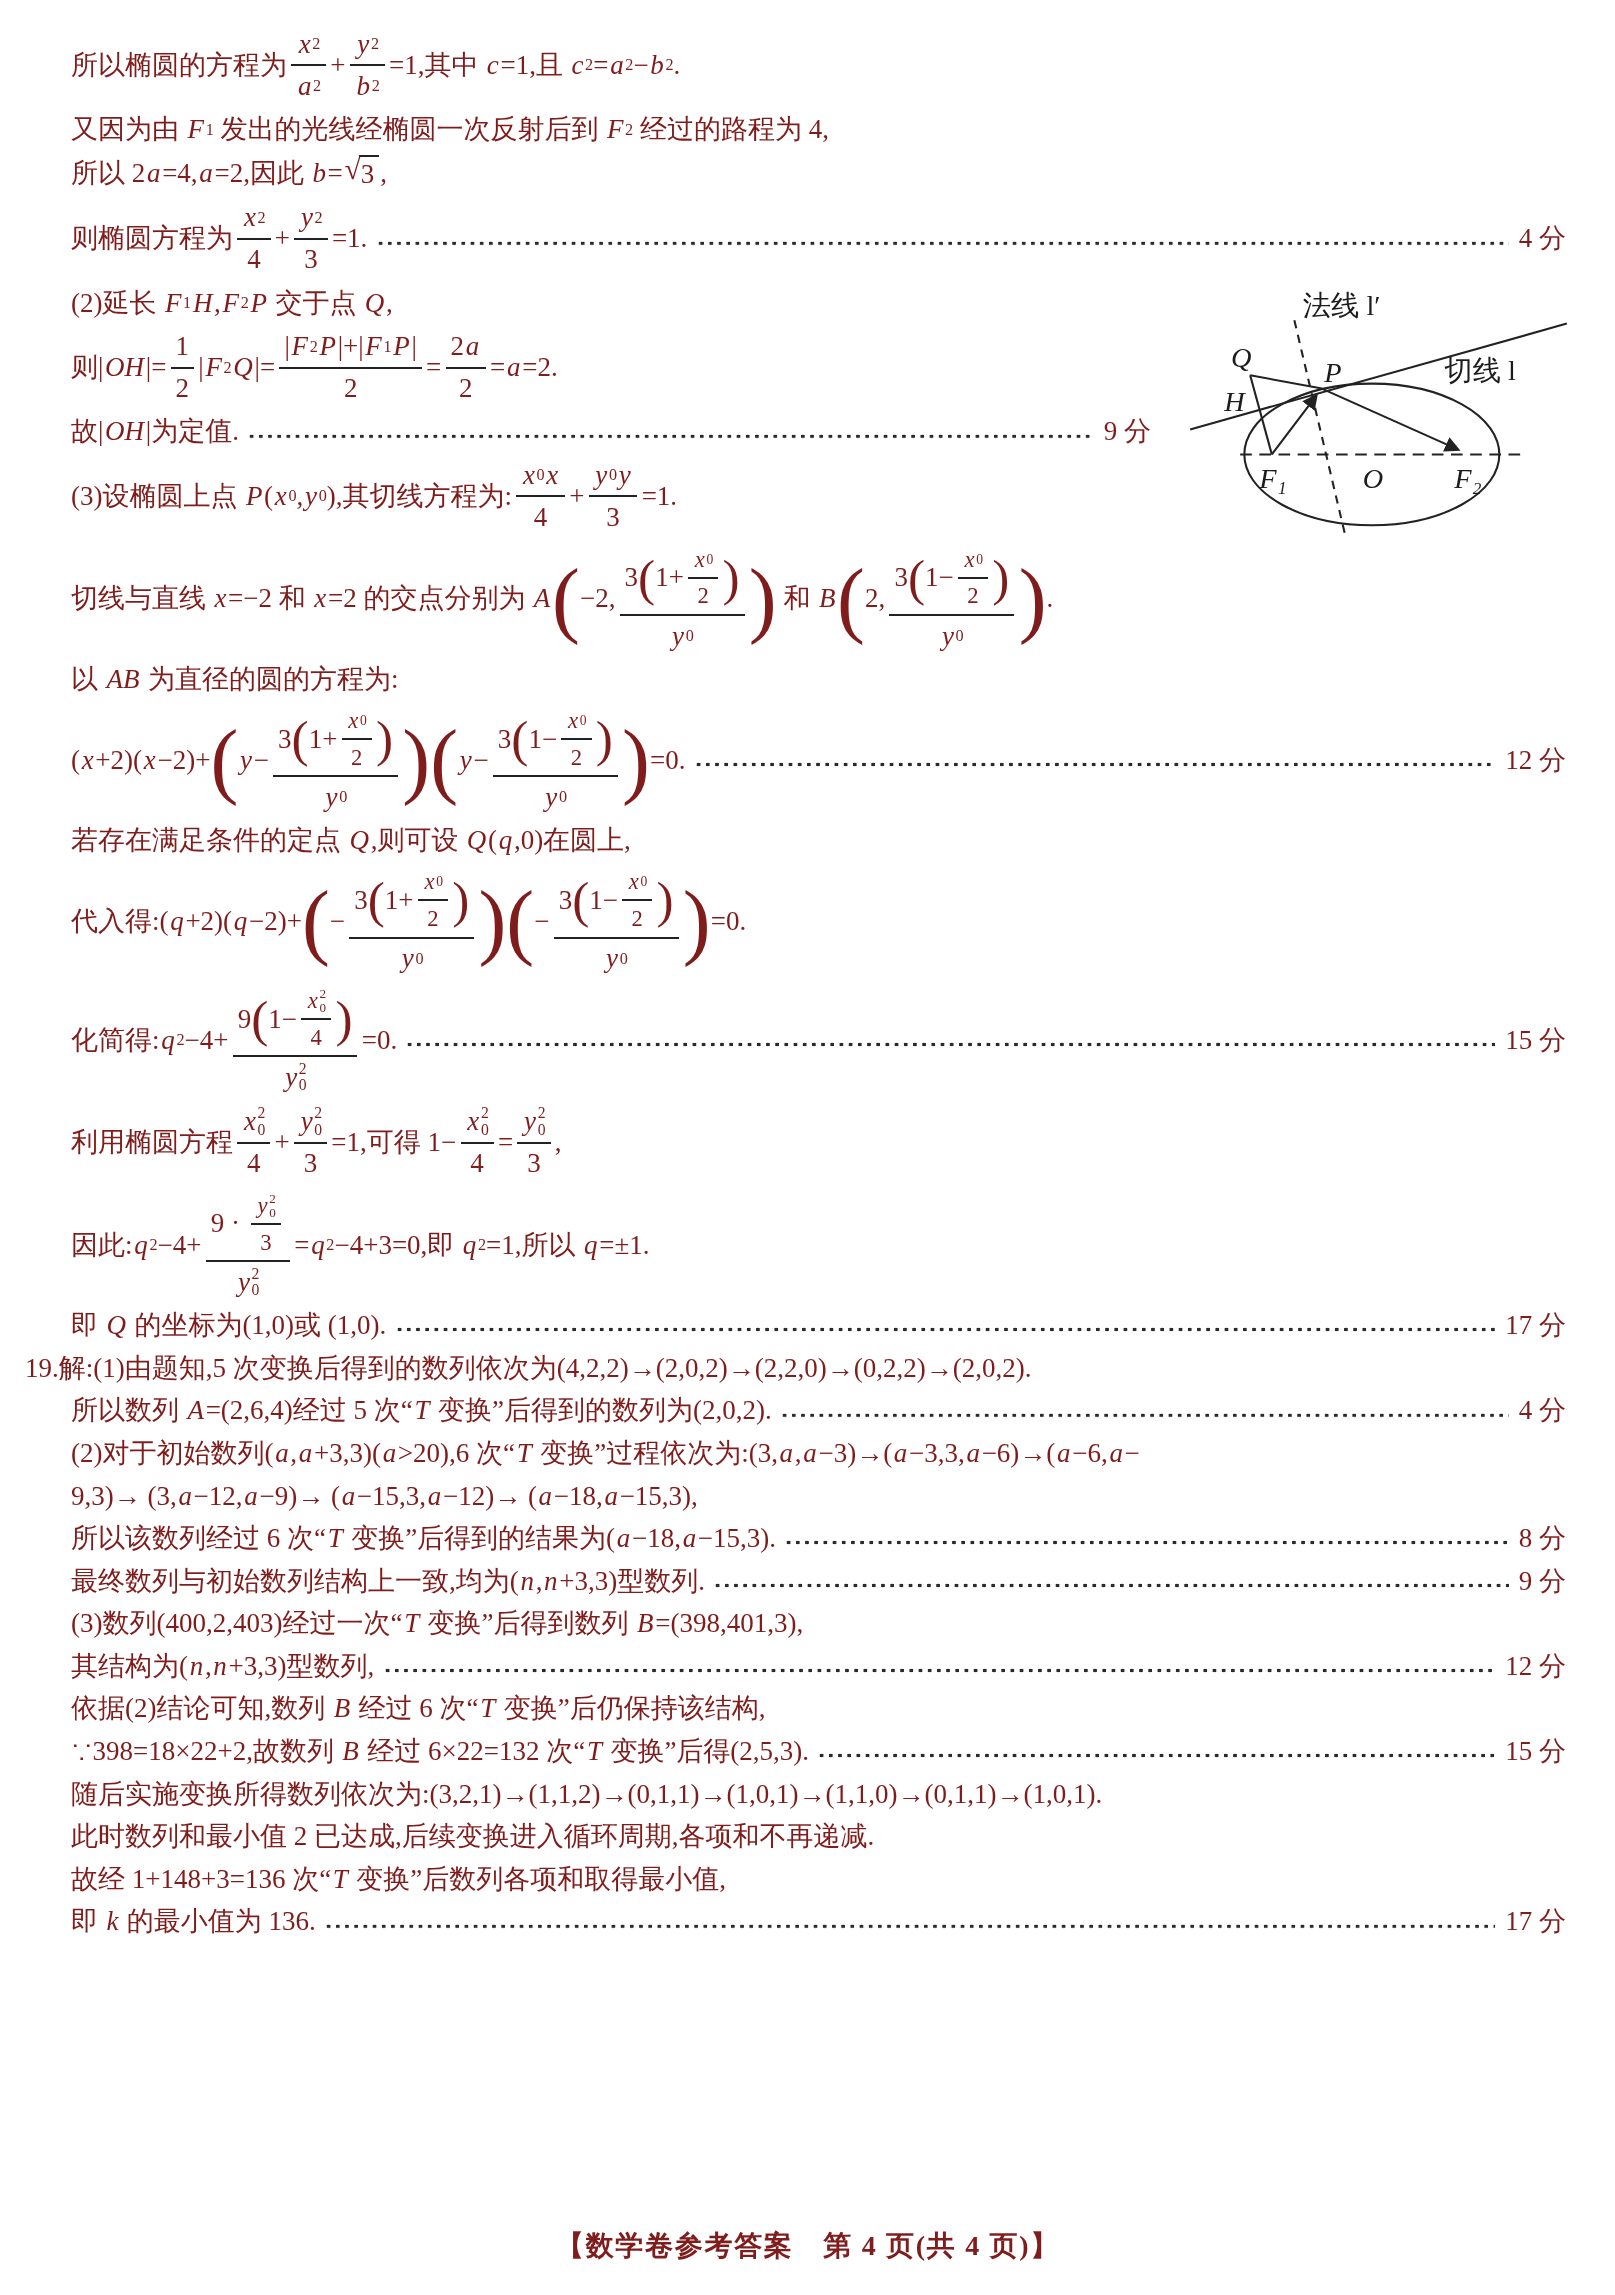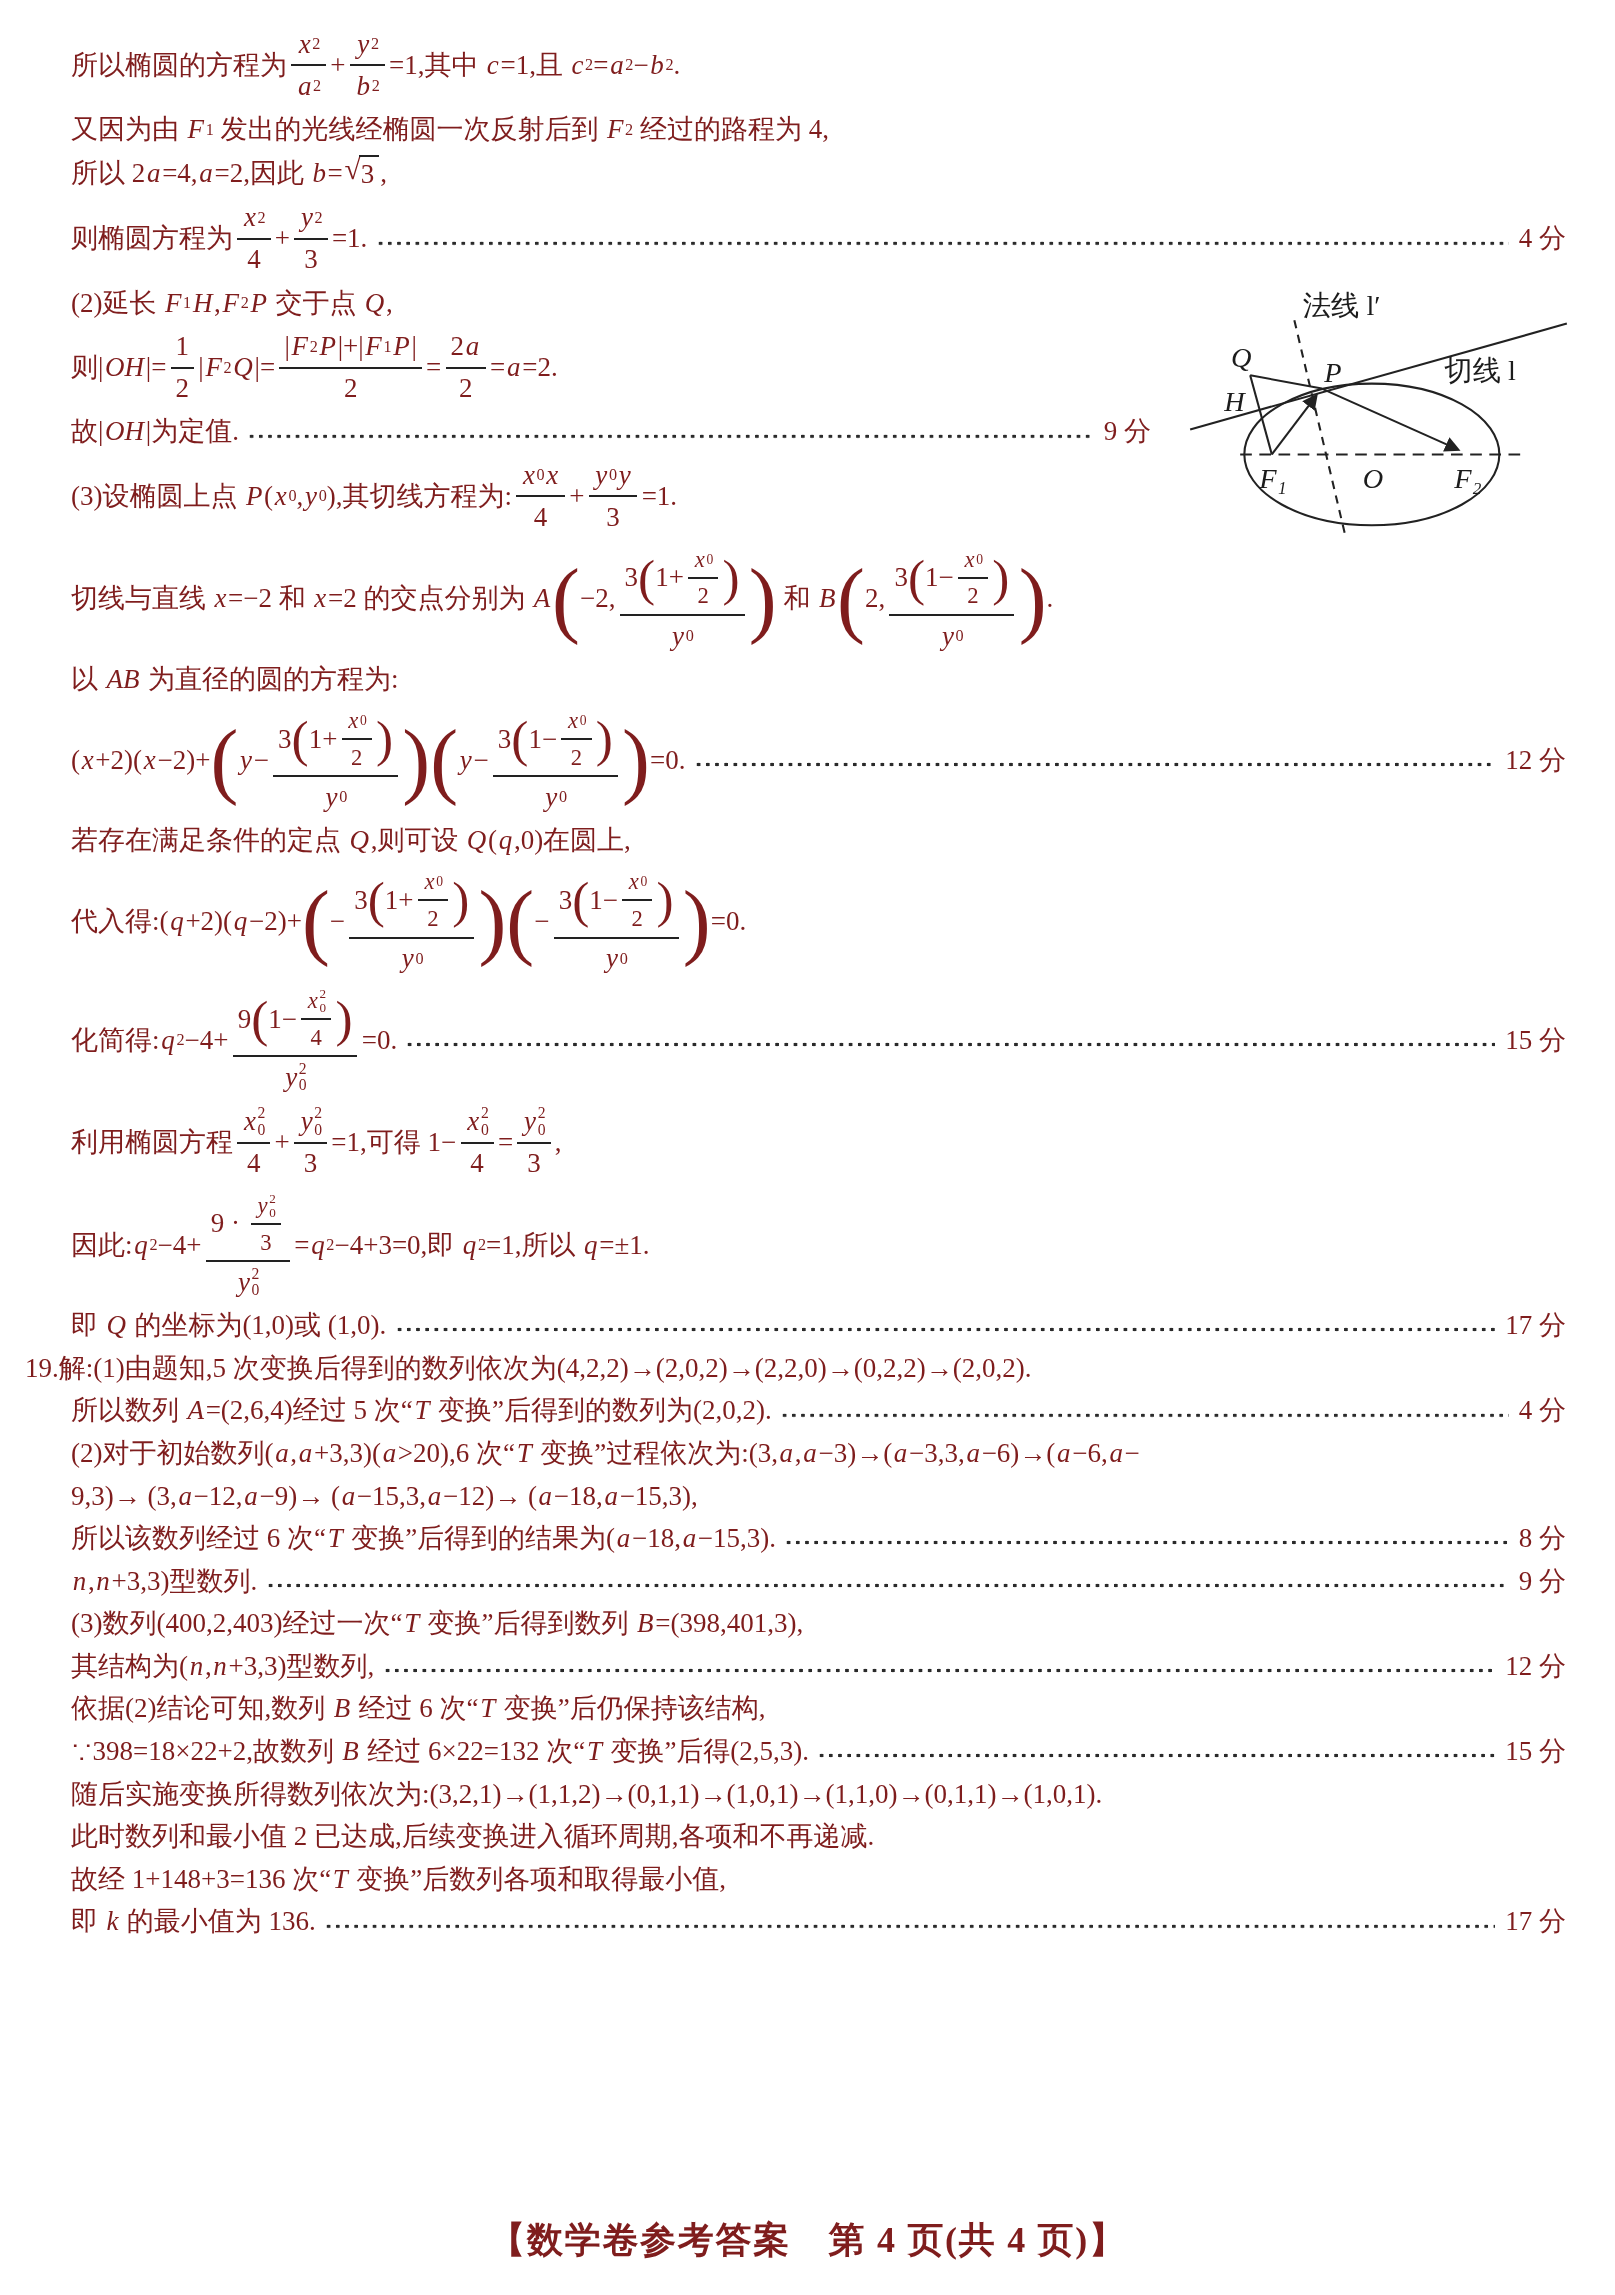--- a/index.html
+++ b/index.html
@@ -21,21 +21,21 @@
   .sqrt{display:inline-flex;align-items:stretch;margin:0 1.7px;}
   .sqrt-sign{font-size:1.1em;line-height:1;align-self:flex-start;margin-right:-1.7px;}
   .sqrt-val{border-top:2.1px solid #222;padding:0 4.2px 0 1.7px;}
   .bigp{font-size:1.9em;line-height:0;align-self:center;font-weight:300;}
   .hugep{font-size:3.1em;line-height:0;align-self:center;font-weight:300;}
   .leader{flex:1;min-width:25px;height:6.7px;margin:8.3px 10px 0 8.3px;align-self:center;
           background-image:radial-gradient(circle,#2a2a2a 1.7px,transparent 2px);
           background-size:9.2px 6.7px;background-repeat:repeat-x;background-position:0 center;}
   .score{white-space:nowrap;}
   .footer{position:absolute;left:0;bottom:30px;width:100%;text-align:center;
-          font-size:36px;font-weight:700;letter-spacing:1.7px;}
+          font-size:28px;font-weight:700;letter-spacing:1.7px;}
   .diagram{position:absolute;left:1161px;top:290px;}
   svg text{font-family:"Liberation Serif","DejaVu Serif",serif;}
 </style>
 </head>
 <body>
 
 <div class="page">
 
   <div class="content">
       <div class="line">
@@ -632,20 +632,21 @@
         <span class="it">T</span>
         <span class="tx"> 变换”后得到的结果为(</span>
         <span class="it">a</span>
         <span class="tx">−18,</span>
         <span class="it">a</span>
         <span class="tx">−15,3).</span>
         <span class="leader"></span>
         <span class="score">8 分</span>
       </div>
       <div class="line">
+        <span class="tx">最终数列与初始数列结构上一致,均为(</span>
         <span class="it">n</span>
         <span class="tx">,</span>
         <span class="it">n</span>
         <span class="tx">+3,3)型数列.</span>
         <span class="leader"></span>
         <span class="score">9 分</span>
       </div>
       <div class="line">
         <span class="tx">(3)数列(400,2,403)经过一次“</span>
         <span class="it">T</span>

